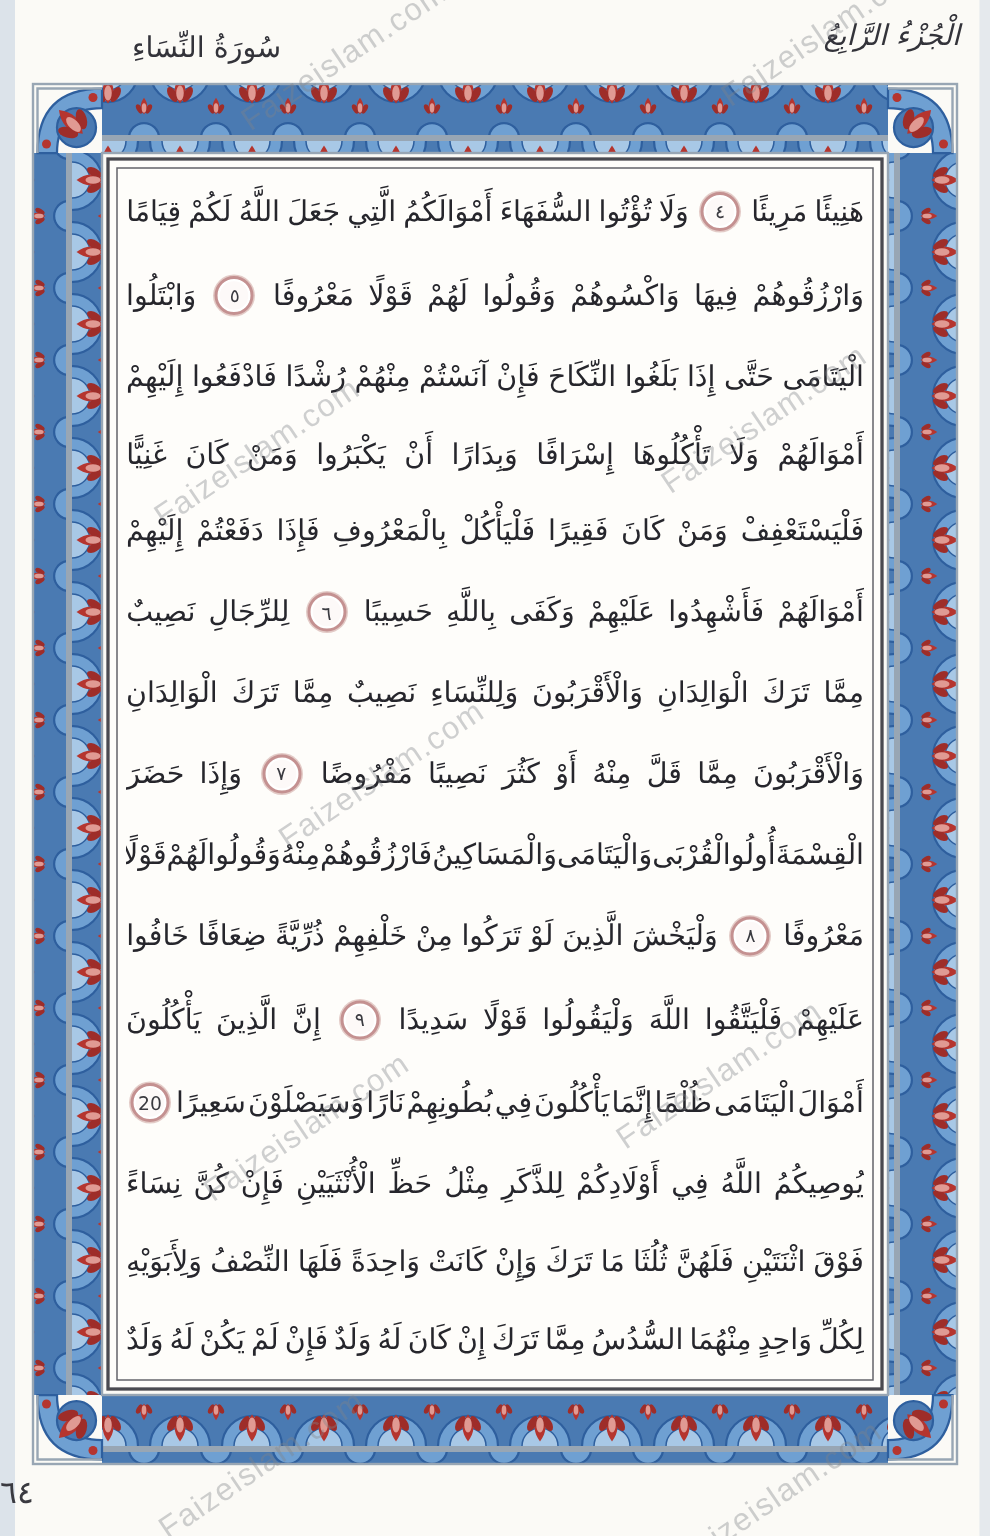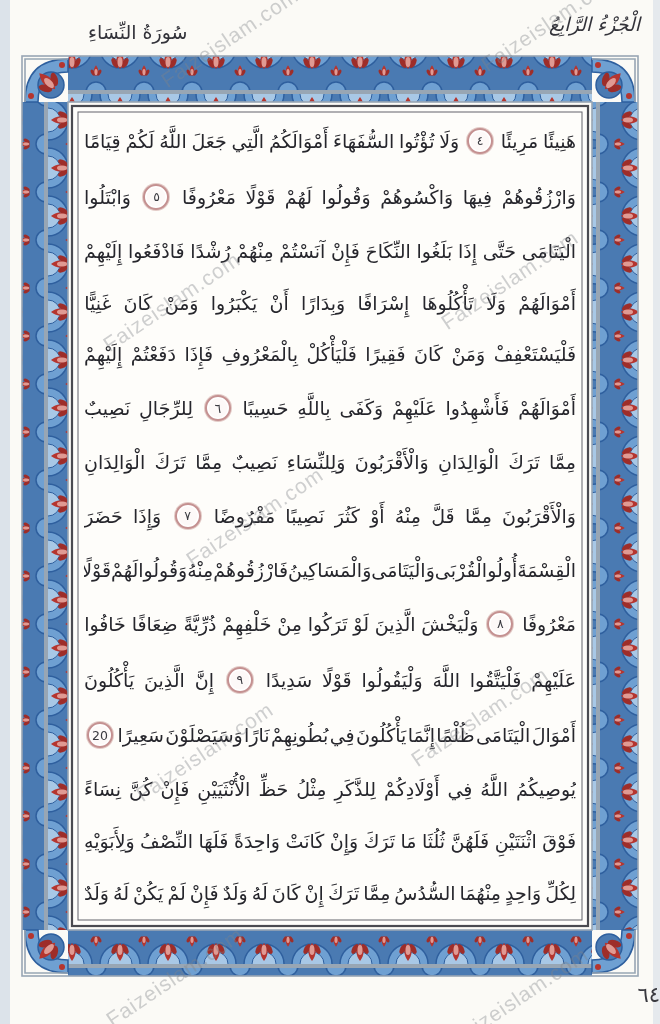--- a/index.html
+++ b/index.html
@@ -32,21 +32,21 @@
   }
   .word{flex:0 0 auto;}
   .ayah{
     flex:0 0 auto;box-sizing:border-box;min-width:26px;height:26px;padding:0 2px;
     border-radius:50%;border:2px solid #c49191;
     box-shadow:0 0 0 1px #e3cbc7, inset 0 0 0 1.5px #ffffff;
     display:flex;align-items:center;justify-content:center;
     font-size:12.5px;color:#3a3a40;background:#fdf9f8;margin:0 3px;
   }
   .pagenum{
-    position:absolute;top:983px;left:0;width:660px;text-align:right;
+    position:absolute;top:983px;left:0;width:660px;text-align:left;
     font-size:21px;color:#3a3a40;z-index:2;
   }
   .wm{
     position:absolute;font-family:"Liberation Sans",sans-serif;
     font-size:21px;letter-spacing:1px;color:rgba(128,132,138,0.38);
     transform:rotate(-34deg);white-space:nowrap;pointer-events:none;z-index:6;
   }
 </style>
 </head>
 <body>

